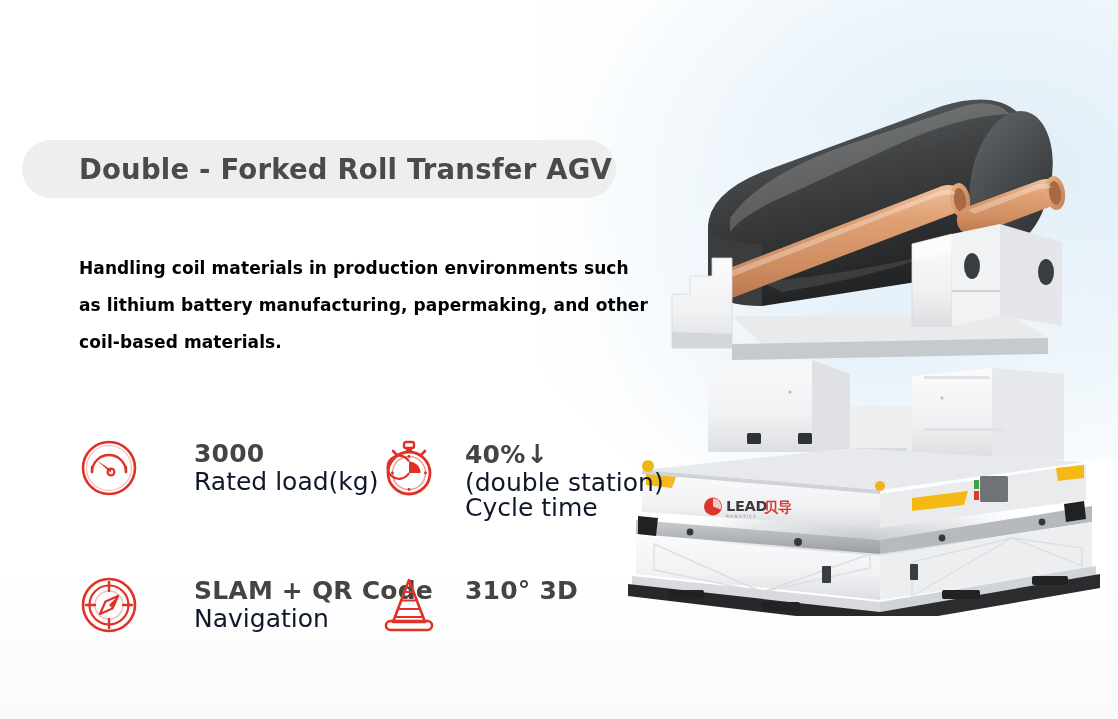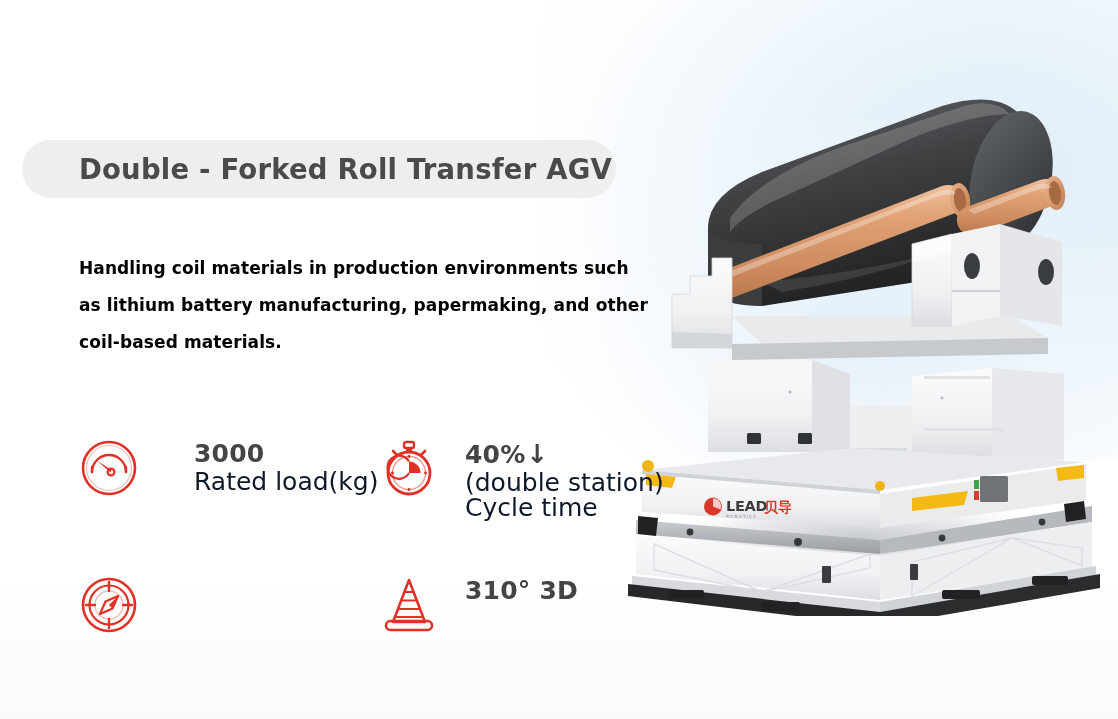--- a/index.html
+++ b/index.html
@@ -395,20 +395,24 @@
             <circle cx="29" cy="29" r="26" fill="none" stroke="#e03127" stroke-width="2.6"></circle>
             <circle cx="29" cy="29" r="19.5" fill="none" stroke="#e03127" stroke-width="2.2"></circle>
             <circle cx="29" cy="29" r="14" fill="none" stroke="#f0bdb7" stroke-width="1.4"></circle>
             <line x1="29" y1="6" x2="29" y2="15" stroke="#e03127" stroke-width="2.4" stroke-linecap="round"></line>
             <line x1="29" y1="43" x2="29" y2="52" stroke="#e03127" stroke-width="2.4" stroke-linecap="round"></line>
             <line x1="6" y1="29" x2="15" y2="29" stroke="#e03127" stroke-width="2.4" stroke-linecap="round"></line>
             <line x1="43" y1="29" x2="52" y2="29" stroke="#e03127" stroke-width="2.4" stroke-linecap="round"></line>
             <path d="M 38 20 L 32.5 32.5 L 20 38 L 25.5 25.5 Z" fill="none" stroke="#e03127" stroke-width="2.2" stroke-linejoin="round"></path>
             <path d="M 38 20 L 32.5 32.5 L 29 29 Z" fill="#e03127"></path>
           </svg>
+          <div class="spec-text">
+            <div class="spec-value">SLAM + QR Code</div>
+            <div class="spec-label">Navigation</div>
+          </div>
         </div>
 
         <div class="spec-item col-2">
           <svg class="spec-icon" viewBox="0 0 58 58">
             <path d="M 29 4 L 45 46 L 13 46 Z" fill="none" stroke="#e03127" stroke-width="2.6" stroke-linejoin="round"></path>
             <line x1="24.5" y1="16" x2="33.5" y2="16" stroke="#e03127" stroke-width="2.2" stroke-linecap="round"></line>
             <line x1="21.5" y1="24.5" x2="36.5" y2="24.5" stroke="#e03127" stroke-width="2.2" stroke-linecap="round"></line>
             <line x1="18.5" y1="33" x2="39.5" y2="33" stroke="#e03127" stroke-width="2.2" stroke-linecap="round"></line>
             <line x1="15.5" y1="41" x2="42.5" y2="41" stroke="#e03127" stroke-width="2.2" stroke-linecap="round"></line>
             <rect x="6" y="45" width="46" height="9" rx="4.5" fill="none" stroke="#e03127" stroke-width="2.6"></rect>

